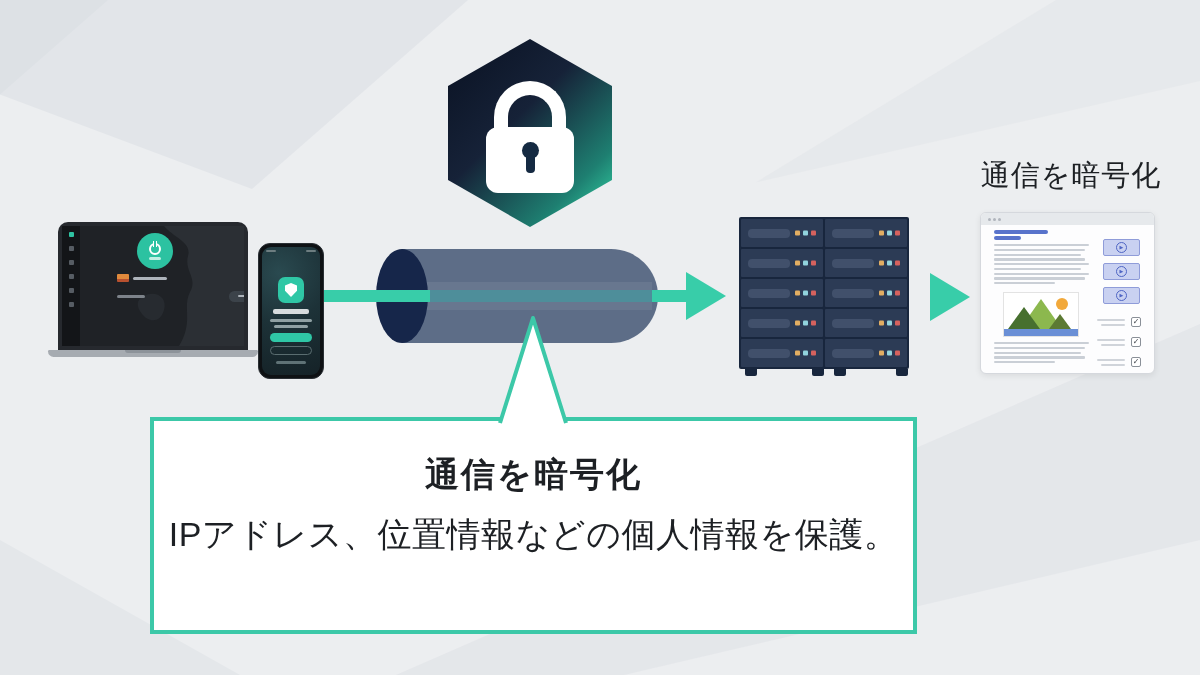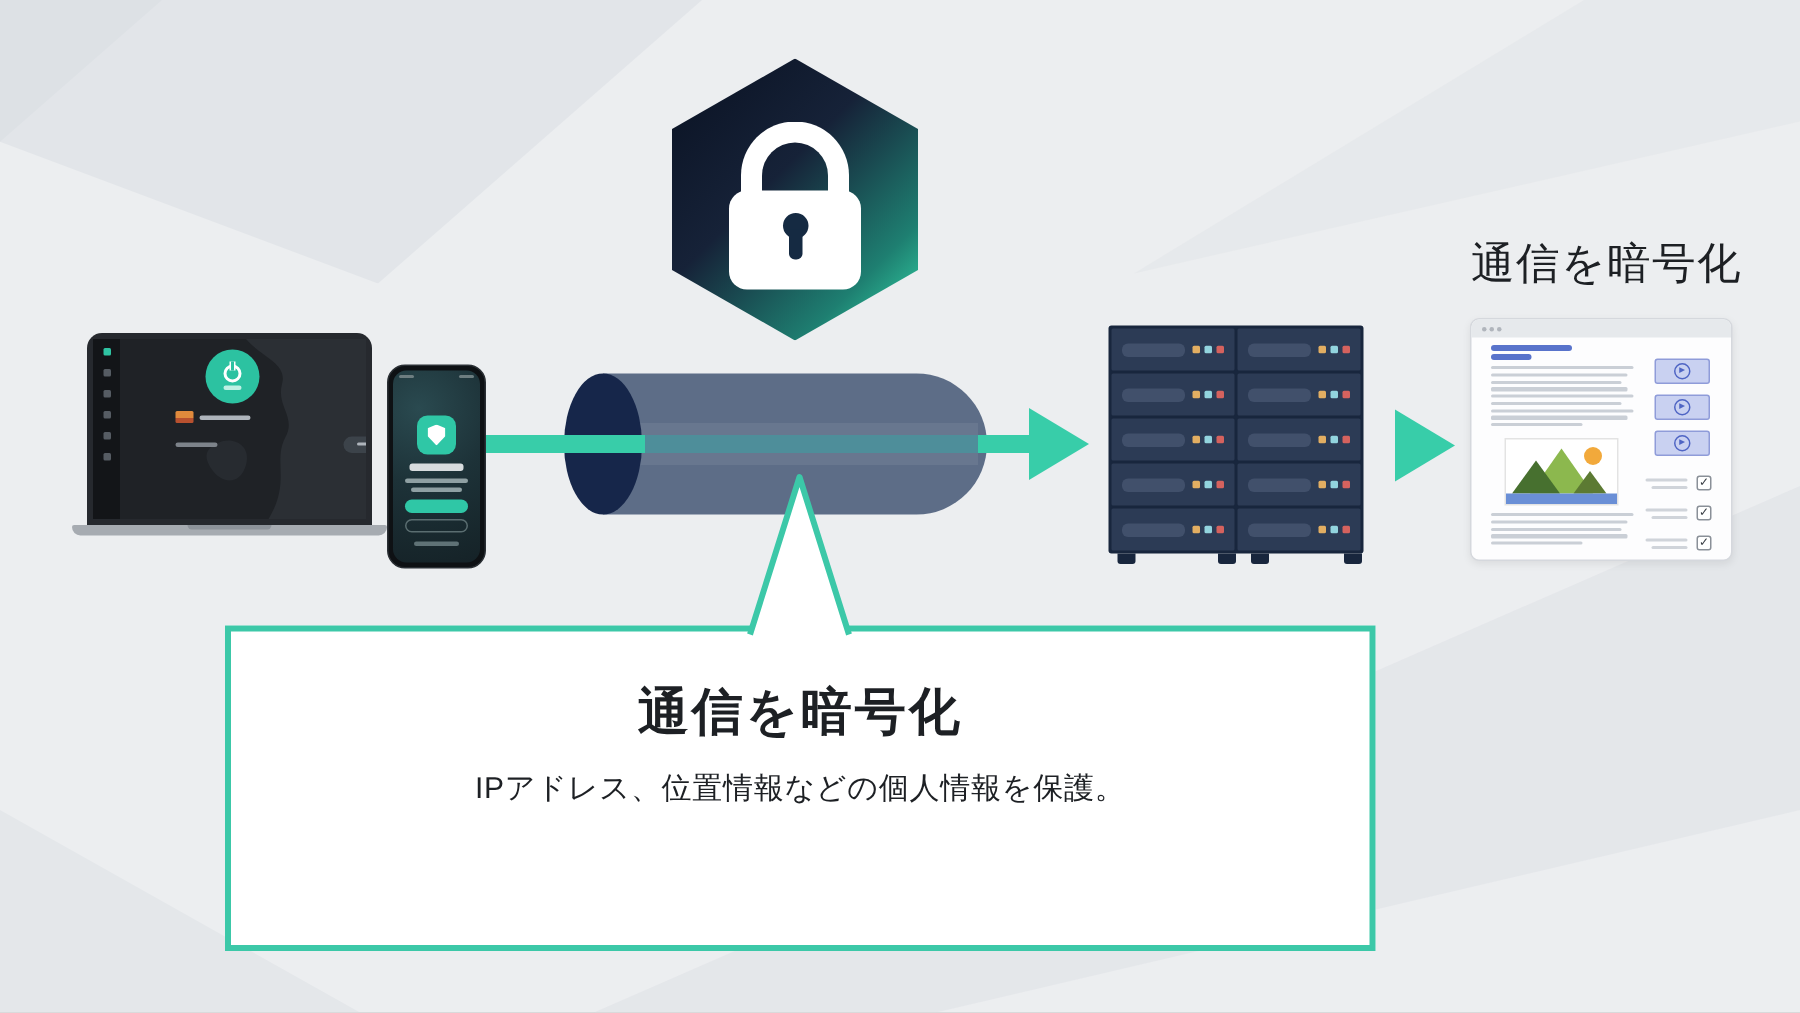--- a/index.html
+++ b/index.html
@@ -114,21 +114,21 @@
   .check-row{position:absolute;left:116px;width:44px;}
   .check-row .bar{position:absolute;background:#d0d4da;height:2.2px;}
   .checkbox{position:absolute;right:0;top:0;width:10px;height:10px;border:1.5px solid #8a9098;border-radius:2px;background:#fff;display:flex;align-items:center;justify-content:center;font-size:8px;color:#3a3f45;line-height:1;}
   
   .callout-box{
     position:absolute;left:150px;top:417px;width:767px;height:217px;background:#fff;
     border:4px solid #3cc8a8;z-index:9;text-align:center;color:#1d2024;
   }
   .callout-pointer{position:absolute;left:480px;top:308px;z-index:10;}
   .callout-title{margin-top:31px;font-size:34px;font-weight:700;letter-spacing:2px;}
-  .callout-line{margin-top:14px;font-size:20px;letter-spacing:.5px;}
+  .callout-line{margin-top:14px;font-size:34px;letter-spacing:.5px;}
 </style>
 </head>
 <body>
 
 <div id="canvas">
 
   <div class="bg-poly poly-b"></div>
   <div class="bg-poly poly-a"></div>
   <div class="bg-poly poly-c"></div>
   <div class="bg-poly poly-d"></div>

